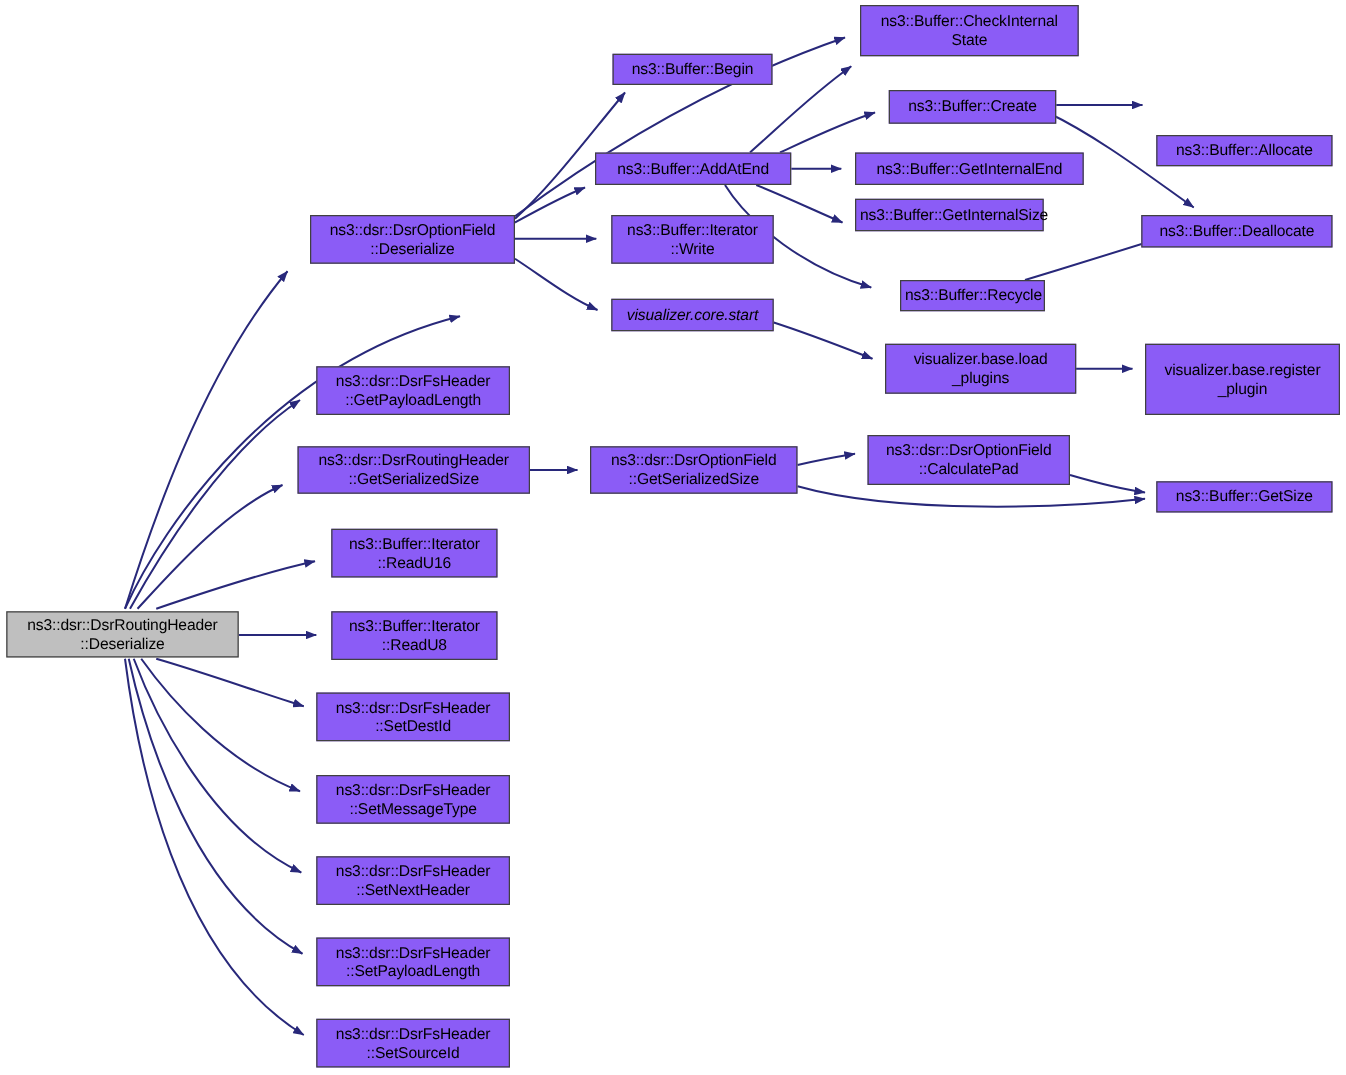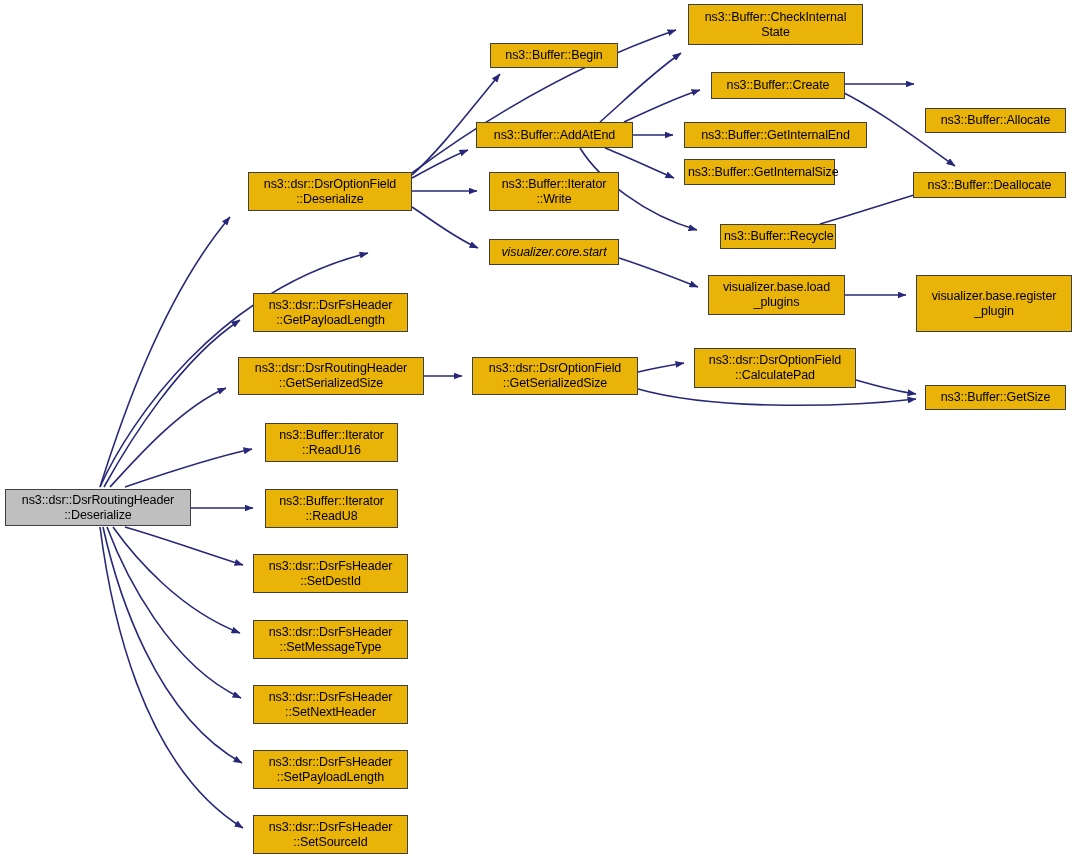--- a/index.html
+++ b/index.html
@@ -21,21 +21,21 @@
     position: absolute;
     left: 0;
     top: 0;
     width: 1077px;
     height: 860px;
   }
   .node {
     position: absolute;
     box-sizing: border-box;
     border: 1px solid #404040;
-    background: #eab308;
+    background: #8b5cf6;
     color: #000000;
     font-size: 12.5px;
     line-height: 15px;
     text-align: center;
     display: flex;
     align-items: center;
     justify-content: center;
     padding: 1px 3px;
     white-space: pre-line;
     letter-spacing: -0.1px;
@@ -104,21 +104,21 @@
 ::Write</span></div>
       <div class="node" style="left: 489px; top: 239px; width: 130px; height: 26px; font-style: italic;"><span class="node-label">visualizer.core.start</span></div>
       <div class="node" style="left: 688px; top: 4px; width: 175px; height: 41px;"><span class="node-label">ns3::Buffer::CheckInternal
 State</span></div>
       <div class="node" style="left: 711px; top: 72px; width: 134px; height: 27px;"><span class="node-label">ns3::Buffer::Create</span></div>
       <div class="node" style="left: 684px; top: 122px; width: 183px; height: 26px;"><span class="node-label">ns3::Buffer::GetInternalEnd</span></div>
       <div class="node" style="left: 684px; top: 159px; width: 151px; height: 26px;"><span class="node-label">ns3::Buffer::GetInternalSize</span></div>
       <div class="node" style="left: 720px; top: 224px; width: 116px; height: 25px;"><span class="node-label">ns3::Buffer::Recycle</span></div>
       <div class="node" style="left: 925px; top: 72px; width: 141px; height: 25px; margin-top: 36px;"><span class="node-label">ns3::Buffer::Allocate</span></div>
       <div class="node" style="left: 913px; top: 172px; width: 153px; height: 26px;"><span class="node-label">ns3::Buffer::Deallocate</span></div>
-      <div class="node" style="left: 708px; top: 275px; width: 137px; height: 40px;"><span class="node-label">visualizer.base.load
+      <div class="node" style="left: 708px; top: 275px; width: 153px; height: 40px;"><span class="node-label">visualizer.base.load
 _plugins</span></div>
       <div class="node" style="left: 916px; top: 275px; width: 156px; height: 57px;"><span class="node-label">visualizer.base.register
 _plugin</span></div>
       <div class="node" style="left: 253px; top: 293px; width: 155px; height: 39px;"><span class="node-label">ns3::dsr::DsrFsHeader
 ::GetPayloadLength</span></div>
       <div class="node" style="left: 238px; top: 357px; width: 186px; height: 38px;"><span class="node-label">ns3::dsr::DsrRoutingHeader
 ::GetSerializedSize</span></div>
       <div class="node" style="left: 472px; top: 357px; width: 166px; height: 38px;"><span class="node-label">ns3::dsr::DsrOptionField
 ::GetSerializedSize</span></div>
       <div class="node" style="left: 694px; top: 348px; width: 162px; height: 40px;"><span class="node-label">ns3::dsr::DsrOptionField

